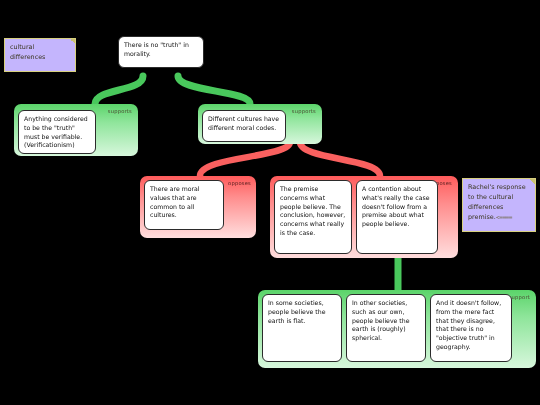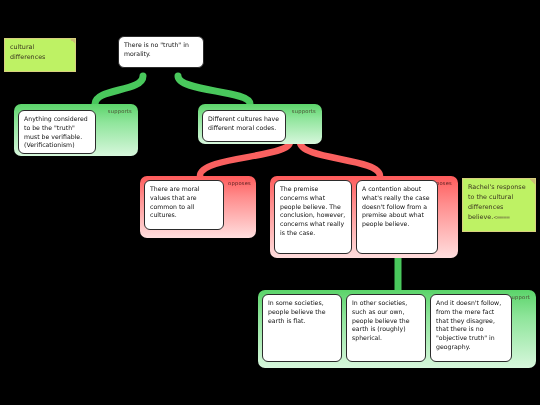--- a/index.html
+++ b/index.html
@@ -13,21 +13,21 @@
   .panel.oppose{background:linear-gradient(180deg,#ff5b5b 0%,#ff8f8f 35%,#ffdede 100%);}
 
   .edge-label{position:absolute;font-size:5.2px;letter-spacing:.2px;
               color:#4a4a32;white-space:nowrap;}
   .edge-label.opp{color:#5a2020;}
 
   .node{position:absolute;background:#fff;border:1px solid #2b2b2b;
         border-radius:6px;box-sizing:border-box;padding:4px 5px;
         font-size:6.2px;line-height:1.42;color:#111;}
 
-  .note{position:absolute;background:#bef264;box-sizing:border-box;
+  .note{position:absolute;background:#c4b5fd;box-sizing:border-box;
         padding:5px 6px;font-size:6.4px;line-height:1.55;color:#3a3520;
         box-shadow:0 0 0 1px #d8d07e inset;}
   .note .fold{position:absolute;right:1px;top:1px;width:5px;height:5px;
               background:linear-gradient(225deg,#c9c074 50%,transparent 50%);}
   .note .arrow{display:inline-block;font-size:5px;letter-spacing:-1px;color:#6b6540;}
 </style>
 </head>
 <body>
 
 <div id="canvas">
@@ -69,21 +69,21 @@
   <div class="node" style="left:144px;top:180px;width:80px;height:50px;">There are moral values that are common to all cultures.</div>
 
   <div class="panel oppose" style="left:270px;top:176px;width:188px;height:82px;">
     <span class="edge-label opp" style="right:6px;top:4px;">opposes</span>
   </div>
   <div class="node" style="left:274px;top:180px;width:78px;height:74px;">The premise concerns what people believe. The conclusion, however, concerns what really is the case.</div>
   <div class="node" style="left:356px;top:180px;width:82px;height:74px;">A contention about what's really the case doesn't follow from a premise about what people believe.</div>
 
   <div class="note" style="left:462px;top:178px;width:74px;height:54px;">
     <span class="fold"></span>
-    <span>Rachel's response to the cultural differences believe.</span><span class="arrow">&lt;====</span>
+    <span>Rachel's response to the cultural differences premise.</span><span class="arrow">&lt;====</span>
   </div>
 
   <div class="panel support" style="left:258px;top:290px;width:278px;height:78px;">
     <span class="edge-label" style="right:6px;top:4px;">support</span>
   </div>
   <div class="node" style="left:262px;top:294px;width:80px;height:68px;">In some societies, people believe the earth is flat.</div>
   <div class="node" style="left:346px;top:294px;width:80px;height:68px;">In other societies, such as our own, people believe the earth is (roughly) spherical.</div>
   <div class="node" style="left:430px;top:294px;width:82px;height:68px;">And it doesn't follow, from the mere fact that they disagree, that there is no "objective truth" in geography.</div>
 
 </div>

